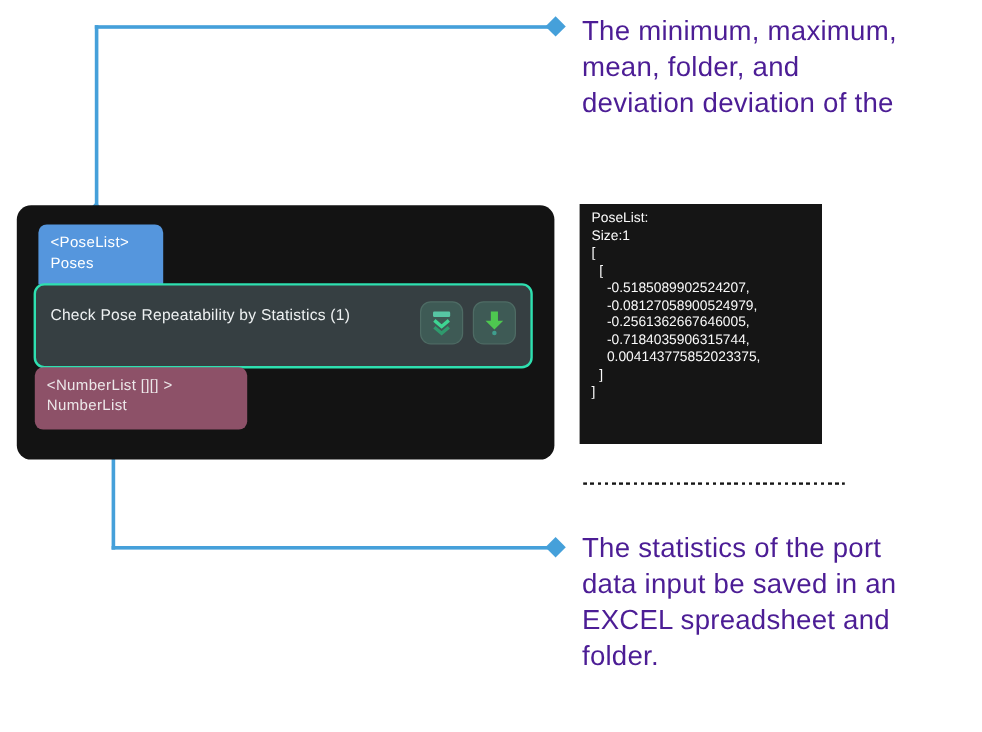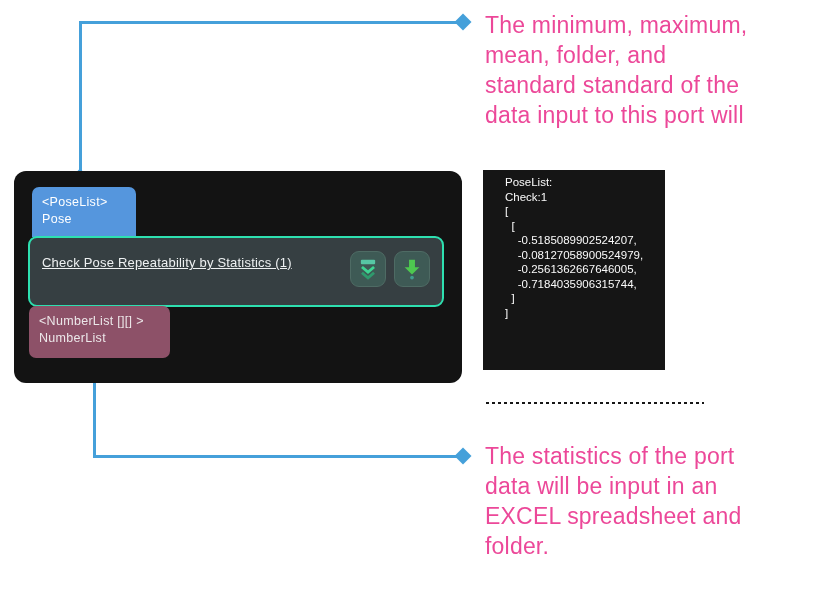--- a/index.html
+++ b/index.html
@@ -10,44 +10,44 @@
   .conn{position:absolute;background:#45a0da;}
   .diamond{position:absolute;width:12px;height:12px;background:#45a0da;transform:rotate(45deg);}
 
   
   .node{position:absolute;left:14px;top:171px;width:448px;height:212px;
         background:#131313;border-radius:12px;}
   .port{position:absolute;color:#ffffff;font-size:12.5px;line-height:17px;
         letter-spacing:0.3px;padding:7px 10px 6px 10px;box-sizing:border-box;}
   .port-in{left:18px;top:16px;width:104px;height:50px;background:#5596dd;
            border-radius:7px 7px 0 0;}
-  .port-out{left:15px;top:135px;width:141px;height:52px;background:#8d5168;
+  .port-out{left:15px;top:135px;width:177px;height:52px;background:#8d5168;
             border-radius:7px;color:#ece7e9;}
   .node-body{position:absolute;left:14px;top:65px;width:416px;height:71px;
              background:#363f42;border:2px solid #2ee0b0;border-radius:9px;
              box-sizing:border-box;display:flex;align-items:flex-start;}
   .node-title{color:#eef1f2;font-size:13px;letter-spacing:0.2px;
-              margin:17px 0 0 12px;white-space:nowrap;flex:1;text-decoration:underline;}
+              margin:17px 0 0 12px;white-space:nowrap;flex:1;}
   .btn-row{display:flex;gap:8px;margin:13px 12px 0 0;}
   .nbtn{width:36px;height:36px;background:#3e5a55;border:1px solid #4e6b64;
         border-radius:9px;display:flex;align-items:center;justify-content:center;
         padding:0;cursor:pointer;}
 
   
-  .code-panel{position:absolute;left:483px;top:170px;width:182px;height:200px;
+  .code-panel{position:absolute;left:483px;top:170px;width:202px;height:200px;
               background:#151515;color:#fafafa;font-size:11.5px;line-height:14.5px;
-              padding:5px 4px 4px 22px;box-sizing:border-box;}
+              padding:5px 4px 4px 10px;box-sizing:border-box;}
   .code-panel div{white-space:pre;}
 
   
   .divider{position:absolute;left:486px;top:402px;width:218px;height:2px;
            background:repeating-linear-gradient(90deg,#161616 0 3px,transparent 3px 6px);}
 
   
-  .annotation{position:absolute;left:485px;width:332px;color:#ec4899;
+  .annotation{position:absolute;left:485px;width:332px;color:#4c1d95;
               font-size:23px;line-height:30px;letter-spacing:0.2px;}
   .annotation-top{top:10px;}
   .annotation-bottom{top:441px;}
 </style>
 </head>
 <body>
 
 <div class="canvas">
 
   <div class="conn" style="left:79px;top:21px;width:385px;height:3px;"></div>
@@ -57,21 +57,21 @@
 
   <div class="conn" style="left:93px;top:368px;width:3px;height:90px;"></div>
   <div class="conn" style="left:93px;top:455px;width:371px;height:3px;"></div>
   <div class="diamond" style="left:88px;top:361px;"></div>
   <div class="diamond" style="left:457px;top:450px;"></div>
 
   <div class="node">
 
     <div class="port port-in">
       <div>&lt;PoseList&gt;</div>
-      <div>Pose</div>
+      <div>Poses</div>
     </div>
 
     <div class="node-body">
       <span class="node-title">Check Pose Repeatability by Statistics (1)</span>
       <span class="btn-row">
         <button class="nbtn">
           <svg width="22" height="22" viewBox="0 0 20 20">
             <rect x="3.5" y="1.5" width="13" height="4.2" rx="1" fill="#57c6a4"></rect>
             <path d="M4.5 8.2 L10 12.8 L15.5 8.2" stroke="#3ed492" stroke-width="2.6" fill="none"></path>
             <path d="M4.5 13.4 L10 18 L15.5 13.4" stroke="#2f9a6d" stroke-width="2.6" fill="none"></path>
@@ -87,40 +87,40 @@
     </div>
 
     <div class="port port-out">
       <div>&lt;NumberList [][] &gt;</div>
       <div>NumberList</div>
     </div>
   </div>
 
   <div class="code-panel">
     <div>PoseList:</div>
-    <div>Check:1</div>
+    <div>Size:1</div>
     <div>[</div>
     <div>  [</div>
     <div>    -0.5185089902524207,</div>
     <div>    -0.08127058900524979,</div>
     <div>    -0.2561362667646005,</div>
     <div>    -0.7184035906315744,</div>
+    <div>    0.004143775852023375,</div>
     <div>  ]</div>
     <div>]</div>
   </div>
 
   <div class="divider"></div>
 
   <div class="annotation annotation-top">
     <div>The minimum, maximum,</div>
     <div>mean, folder, and</div>
-    <div>standard standard of the</div>
-    <div>data input to this port will</div>
+    <div>deviation deviation of the</div>
   </div>
 
   <div class="annotation annotation-bottom">
     <div>The statistics of the port</div>
-    <div>data will be input in an</div>
+    <div>data input be saved in an</div>
     <div>EXCEL spreadsheet and</div>
     <div>folder.</div>
   </div>
 
 </div>
 
 </body></html>

